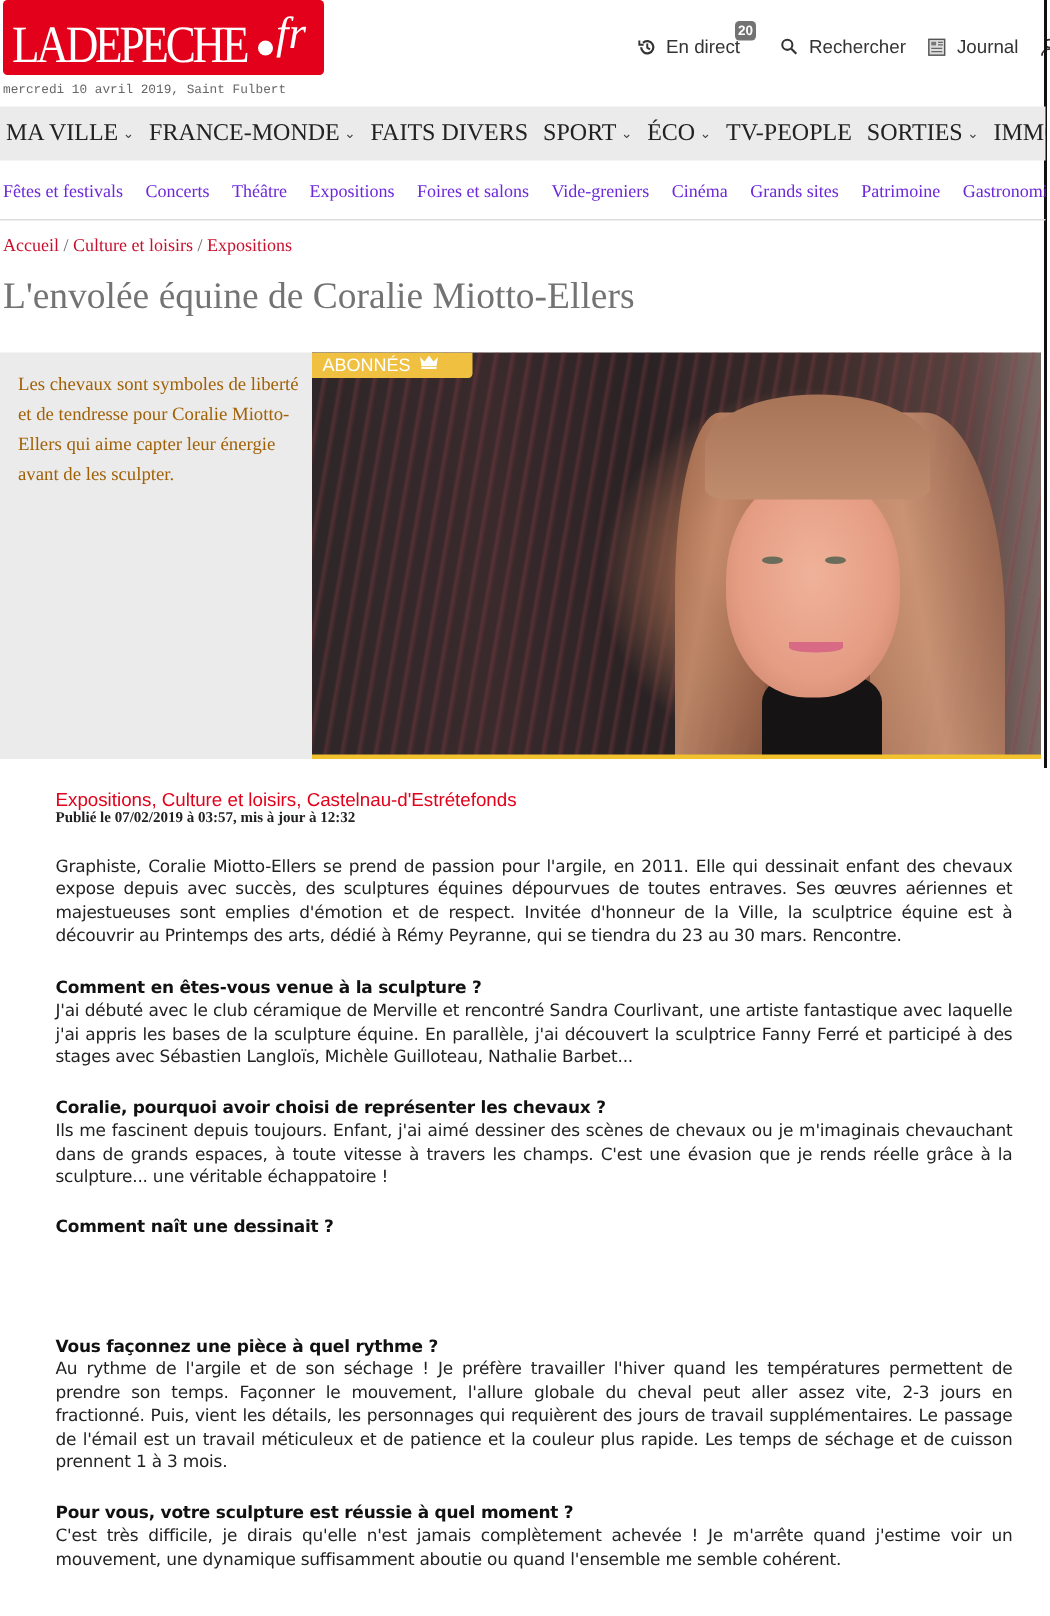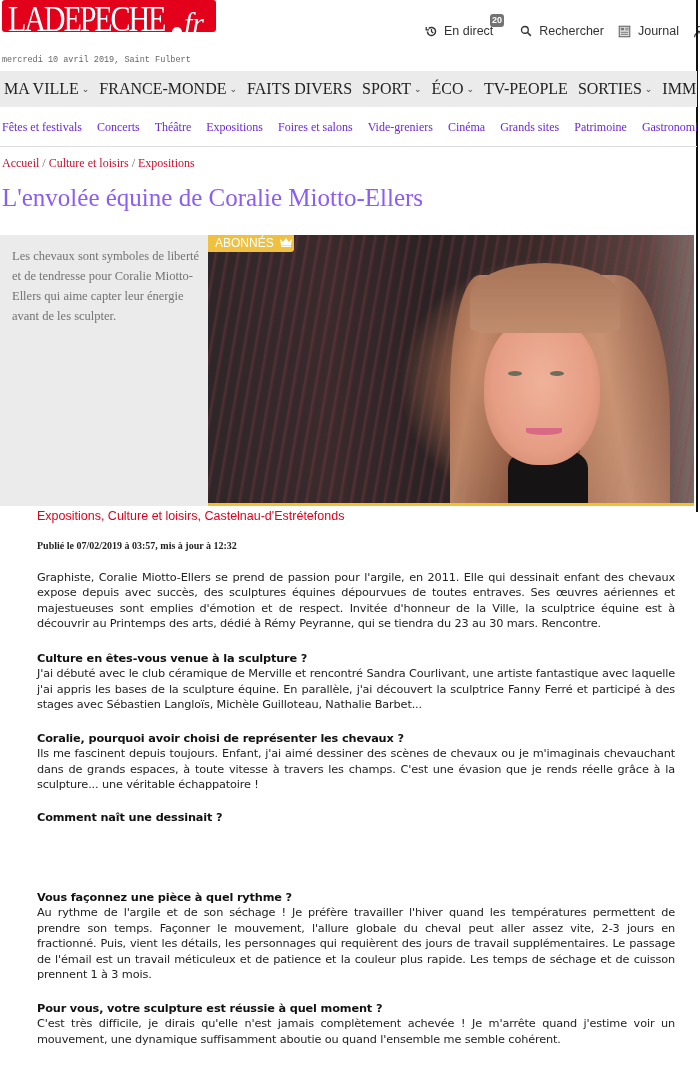--- a/index.html
+++ b/index.html
@@ -1,23 +1,23 @@
 <!DOCTYPE html>
 <html><head>
 <meta charset="utf-8">
 <style>
   * { box-sizing: border-box; margin: 0; padding: 0; }
   html, body { width: 700px; height: 1077px; overflow: hidden; background: #fff; }
   body { position: relative; font-family: "DejaVu Serif", serif; color: #222; }
 
   
   .logo {
-    position: absolute; left: 2px; top: 0; width: 214px; height: 32px;
+    position: absolute; left: 2px; top: 0; width: 214px; height: 50px;
     background: #e2001a; border-radius: 3px;
-    display: flex; align-items: flex-start; padding-left: 6px;
+    display: flex; align-items: flex-end; padding-left: 6px;
     color: #fff; font-family: "Liberation Serif", serif;
   }
   .logo .brand { font-size: 35px; letter-spacing: -2.5px; transform: scaleX(0.86); transform-origin: left center; white-space: nowrap; font-weight: normal; }
   .logo .dot { position: absolute; left: 170px; top: 27px; width: 10px; height: 10px; border-radius: 50%; background: #fff; }
   .logo .fr { position: absolute; left: 182px; top: 6px; font-size: 30px; font-style: italic; }
   .date-line { position: absolute; left: 2px; top: 55px; font-family: Liberation Mono, monospace; font-size: 8.5px; color: #666; }
 
   .top-actions { position: absolute; top: 24px; left: 424px; display: flex; align-items: center; font-family: "Liberation Sans", sans-serif; font-size: 12.5px; color: #333; white-space: nowrap; }
   .top-actions .act { display: flex; align-items: center; margin-right: 14px; position: relative; }
   .top-actions .ic { width: 14px; height: 14px; display: inline-flex; align-items: center; justify-content: center; margin-right: 6px; }
@@ -29,44 +29,44 @@
   .main-nav { position: absolute; top: 71px; left: 0; width: 697px; height: 36px; background: #ebebeb; display: flex; align-items: center; padding-left: 4px; white-space: nowrap; overflow: hidden; font-family: "Liberation Serif", serif; font-size: 16px; color: #222; }
   .main-nav .item { margin-right: 10px; display: flex; align-items: center; }
   .main-nav .chev { font-size: 9px; margin-left: 3px; color: #444; }
 
   .sub-nav { position: absolute; top: 116px; left: 2px; width: 695px; height: 22px; display: flex; align-items: center; white-space: nowrap; overflow: hidden; font-family: "Liberation Serif", serif; font-size: 12px; color: #6d28d9; }
   .sub-nav .item { margin-right: 15px; }
   .sub-rule { position: absolute; top: 146px; left: 0; width: 697px; height: 1px; background: #ddd; }
 
   .breadcrumb { position: absolute; top: 156px; left: 2px; font-family: "Liberation Serif", serif; font-size: 12px; color: #c8102e; }
   .breadcrumb .sep { color: #666; margin: 0 3px; }
-  .title { position: absolute; top: 184px; left: 2px; font-family: "Liberation Serif", serif; font-size: 25px; color: #8b5cf6; font-weight: normal; }
-
-  
-  .caption-box { position: absolute; top: 235px; left: 0; width: 208px; height: 271px; background: #ebebeb; padding: 11px 8px 0 12px; font-family: "Liberation Serif", serif; font-size: 12.5px; line-height: 20px; color: #737373; }
+  .title { position: absolute; top: 184px; left: 2px; font-family: "Liberation Serif", serif; font-size: 25px; color: #737373; font-weight: normal; }
+
+  
+  .caption-box { position: absolute; top: 235px; left: 0; width: 208px; height: 271px; background: #ebebeb; padding: 11px 8px 0 12px; font-family: "Liberation Serif", serif; font-size: 12.5px; line-height: 20px; color: #a16207; }
   .hero { position: absolute; top: 235px; left: 208px; width: 486px; height: 271px; overflow: hidden;
     background:
       radial-gradient(ellipse 22% 30% at 67% 48%, #e9a88d 0%, #d89078 45%, rgba(200,120,90,0) 75%),
       radial-gradient(ellipse 38% 62% at 68% 55%, #b9785a 0%, #8a5a45 45%, rgba(60,40,35,0) 75%),
       repeating-linear-gradient(100deg, rgba(150,60,70,0.35) 0px, rgba(40,30,30,0) 3px, rgba(30,25,25,0) 9px, rgba(170,80,90,0.25) 11px),
       linear-gradient(90deg, #2e2628 0%, #3a2a2c 25%, #2a2224 45%, #3b2b2a 70%, #5a4340 90%, #7a6a66 100%);
   }
   .hero .face { position: absolute; left: 276px; top: 80px; width: 116px; height: 150px; border-radius: 48% 48% 46% 46%; background: radial-gradient(ellipse at 50% 45%, #f0b29a 0%, #e59d84 60%, #c77d66 100%); }
   .hero .hair-l { position: absolute; left: 242px; top: 40px; width: 60px; height: 240px; border-radius: 50% 20% 0 0; background: linear-gradient(100deg, #a76b4c, #c58c6b 40%, #8d5840); opacity: 0.9; }
   .hero .hair-r { position: absolute; left: 372px; top: 40px; width: 90px; height: 240px; border-radius: 20% 60% 0 0; background: linear-gradient(80deg, #b77e60, #cf9878 40%, #8d5a44); opacity: 0.9; }
   .hero .hair-top { position: absolute; left: 262px; top: 28px; width: 150px; height: 70px; border-radius: 50% 50% 10% 10%; background: linear-gradient(180deg, #a77458, #c08c6e); }
   .hero .neck { position: absolute; left: 300px; top: 215px; width: 80px; height: 60px; background: #161314; border-radius: 30% 30% 0 0; }
   .hero .eye { position: absolute; width: 14px; height: 5px; border-radius: 50%; background: #6b6c5a; top: 136px; }
   .hero .mouth { position: absolute; left: 318px; top: 193px; width: 36px; height: 7px; border-radius: 0 0 50% 50%; background: #d96a85; }
   .hero .gold-bar { position: absolute; left: 0; bottom: 0; width: 100%; height: 3px; background: #f2c12e; }
-  .abonnes { position: absolute; top: 0; left: 0; background: #f0c040; color: #fff; font-family: "Liberation Sans", sans-serif; font-size: 12px; padding: 1px 2px 2px 7px; border-radius: 0 0 3px 0; display: flex; align-items: center; z-index: 2; }
+  .abonnes { position: absolute; top: 0; left: 0; background: #f0c040; color: #fff; font-family: "Liberation Sans", sans-serif; font-size: 12px; padding: 1px 23px 2px 7px; border-radius: 0 0 3px 0; display: flex; align-items: center; z-index: 2; }
   .abonnes .crown { margin-left: 6px; font-size: 11px; }
 
   
-  .cat-line { position: absolute; top: 509px; left: 37px; font-family: "Liberation Sans", sans-serif; font-size: 12.5px; color: #e2001a; }
+  .cat-line { position: absolute; top: 526px; left: 37px; font-family: "Liberation Sans", sans-serif; font-size: 12.5px; color: #e2001a; }
   .pub-line { position: absolute; top: 540px; left: 37px; font-family: "Liberation Serif", serif; font-size: 10px; color: #222; font-weight: bold; }
   .pub-line span { font-weight: normal; }
 
   .body-text { position: absolute; left: 37px; width: 638px; font-family: "DejaVu Sans", sans-serif; font-size: 11.3px; line-height: 15.4px; color: #222; text-align: justify; letter-spacing: -0.15px; }
   .q { font-weight: bold; color: #111; text-align: left; }
   .p-intro { top: 570px; }
   .p1 { top: 651px; }
   .p2 { top: 731px; }
   .p3 { top: 810px; }
   .p4 { top: 890px; }
@@ -198,21 +198,21 @@
   <div class="mouth"></div>
   <div class="gold-bar"></div>
 </div>
 
 <div class="cat-line">Expositions, Culture et loisirs, Castelnau-d'Estrétefonds</div>
 <div class="pub-line"><span style="font-weight:bold;">Publié le 07/02/2019 à 03:57</span><span style="font-weight:bold;">, mis à jour à 12:32</span></div>
 
 <p class="body-text p-intro">Graphiste, Coralie Miotto-Ellers se prend de passion pour l'argile, en 2011. Elle qui dessinait enfant des chevaux expose depuis avec succès, des sculptures équines dépourvues de toutes entraves. Ses œuvres aériennes et majestueuses sont emplies d'émotion et de respect. Invitée d'honneur de la Ville, la sculptrice équine est à découvrir au Printemps des arts, dédié à Rémy Peyranne, qui se tiendra du 23 au 30 mars. Rencontre.</p>
 
 <div class="body-text p1">
-  <div class="q">Culture en êtes-vous venue à la sculpture ?</div>
+  <div class="q">Comment en êtes-vous venue à la sculpture ?</div>
   <div>J'ai débuté avec le club céramique de Merville et rencontré Sandra Courlivant, une artiste fantastique avec laquelle j'ai appris les bases de la sculpture équine. En parallèle, j'ai découvert la sculptrice Fanny Ferré et participé à des stages avec Sébastien Langloïs, Michèle Guilloteau, Nathalie Barbet...</div>
 </div>
 <div class="body-text p2">
   <div class="q">Coralie, pourquoi avoir choisi de représenter les chevaux ?</div>
   <div>Ils me fascinent depuis toujours. Enfant, j'ai aimé dessiner des scènes de chevaux ou je m'imaginais chevauchant dans de grands espaces, à toute vitesse à travers les champs. C'est une évasion que je rends réelle grâce à la sculpture... une véritable échappatoire !</div>
 </div>
 <div class="body-text p3">
   <div class="q">Comment naît une dessinait ?</div>
 </div>
 <div class="body-text p4">

